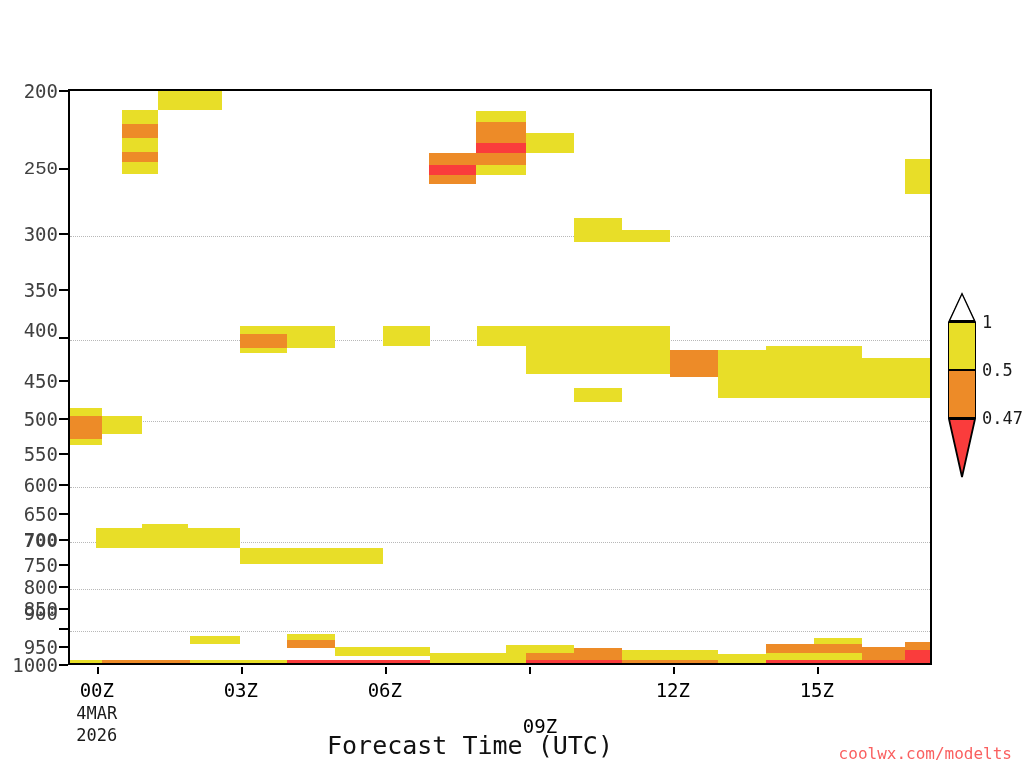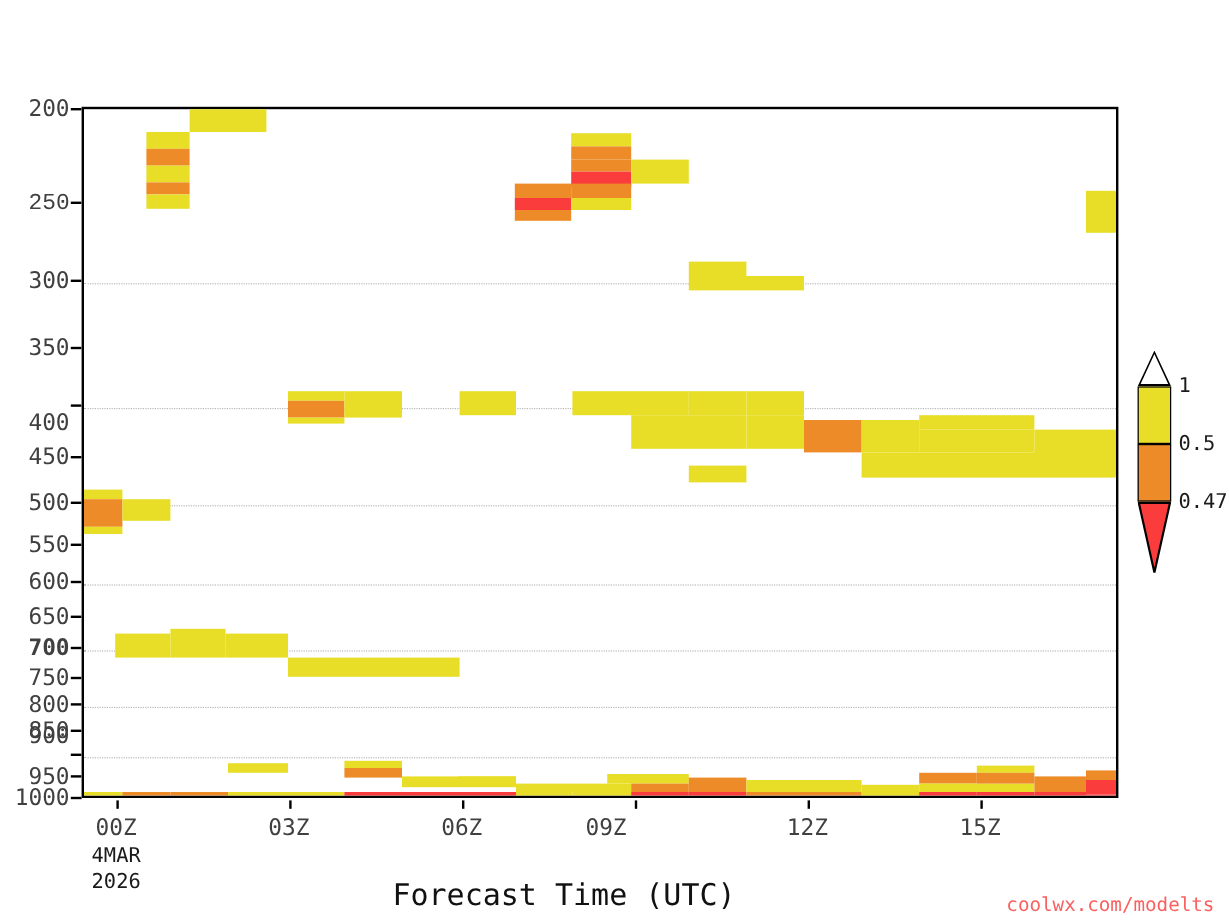--- a/index.html
+++ b/index.html
@@ -59,21 +59,21 @@
 
   
   #x-axis{position:absolute;left:68px;top:667px;width:864px;height:90px;}
   .xtick-mark{
     position:absolute;top:0;
     width:0;height:7px;
     border-left:2px solid #000;
   }
   .xtick-label{
     position:absolute;top:12px;
-    font-size:19px;color:#404040;
+    font-size:19px;color:#000000;
     white-space:nowrap;
     transform:translateX(-50%);
   }
   .xtick-sub{
     position:absolute;
     font-size:17px;color:#1a1a1a;
     white-space:nowrap;
     transform:translateX(-50%);
   }
 
@@ -100,21 +100,21 @@
 <body>
 
 <div id="chart-root">
 
 
   <div id="y-axis">
       <div class="ytick-label" style="top: 2px;">200</div>
       <div class="ytick-label" style="top: 80px; font-family: Liberation Mono, monospace;">250</div>
       <div class="ytick-label" style="top: 145px;">300</div>
       <div class="ytick-label" style="top: 201px;">350</div>
-      <div class="ytick-label" style="top: 263px; margin-left: 41px;">400</div>
+      <div class="ytick-label" style="top: 241px; margin-left: 41px;">400</div>
       <div class="ytick-label" style="top: 292px;">450</div>
       <div class="ytick-label" style="top: 330px;">500</div>
       <div class="ytick-label" style="top: 365px;">550</div>
       <div class="ytick-label" style="top: 396px;">600</div>
       <div class="ytick-label" style="top: 425px;">650</div>
       <div class="ytick-label" style="top: 451px; font-weight: bold;">700</div>
       <div class="ytick-label" style="top: 476px;">750</div>
       <div class="ytick-label" style="top: 498px;">800</div>
       <div class="ytick-label" style="top: 520px;">850</div>
       <div class="ytick-label" style="top: 524px;">900</div>
@@ -235,21 +235,21 @@
   </div>
 
   <div id="x-axis">
       <div class="xtick-mark" style="left: 28.8px;"></div>
       <div class="xtick-label" style="left: 28.8px;">00Z</div>
       <div class="xtick-mark" style="left: 172.8px;"></div>
       <div class="xtick-label" style="left: 172.8px;">03Z</div>
       <div class="xtick-mark" style="left: 316.8px;"></div>
       <div class="xtick-label" style="left: 316.8px;">06Z</div>
       <div class="xtick-mark" style="left: 460.8px;"></div>
-      <div class="xtick-label" style="left: 437px;">09Z</div>
+      <div class="xtick-label" style="left: 472px; margin-top: 36px;">09Z</div>
       <div class="xtick-mark" style="left: 604.8px;"></div>
       <div class="xtick-label" style="left: 604.8px;">12Z</div>
       <div class="xtick-mark" style="left: 748.8px;"></div>
       <div class="xtick-label" style="left: 748.8px;">15Z</div>
       <div class="xtick-sub" style="left: 28.8px; top: 36px;">4MAR</div>
       <div class="xtick-sub" style="left: 28.8px; top: 58px;">2026</div>
     </div>
 
   <div class="axis-title">Forecast Time (UTC)</div>
 

